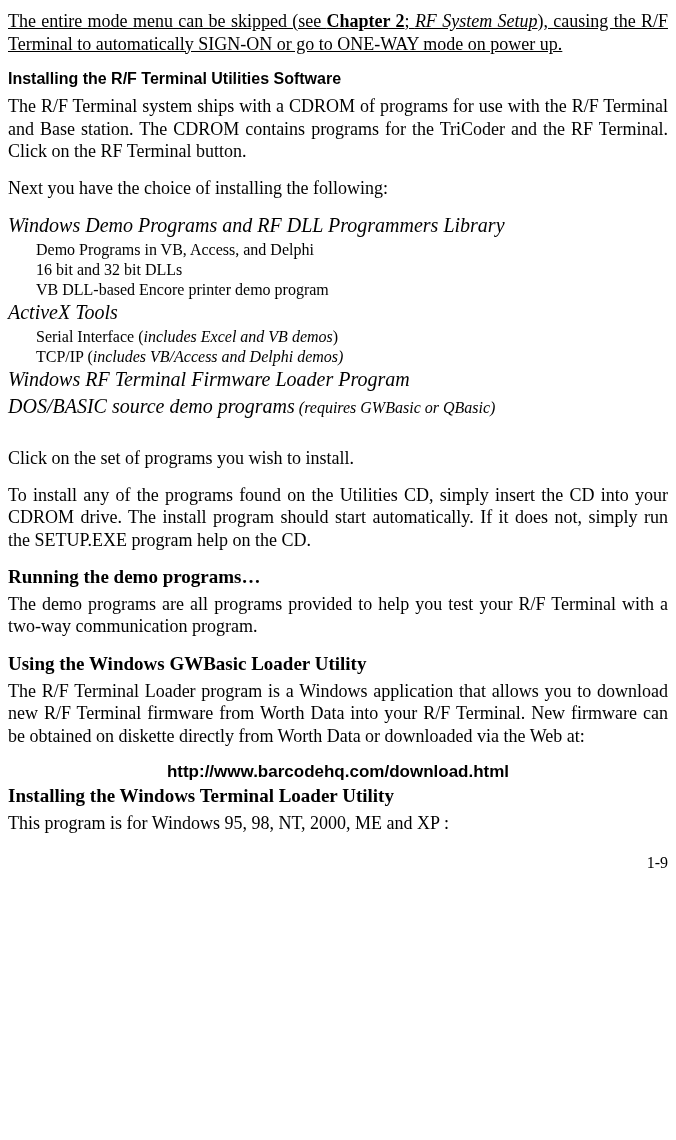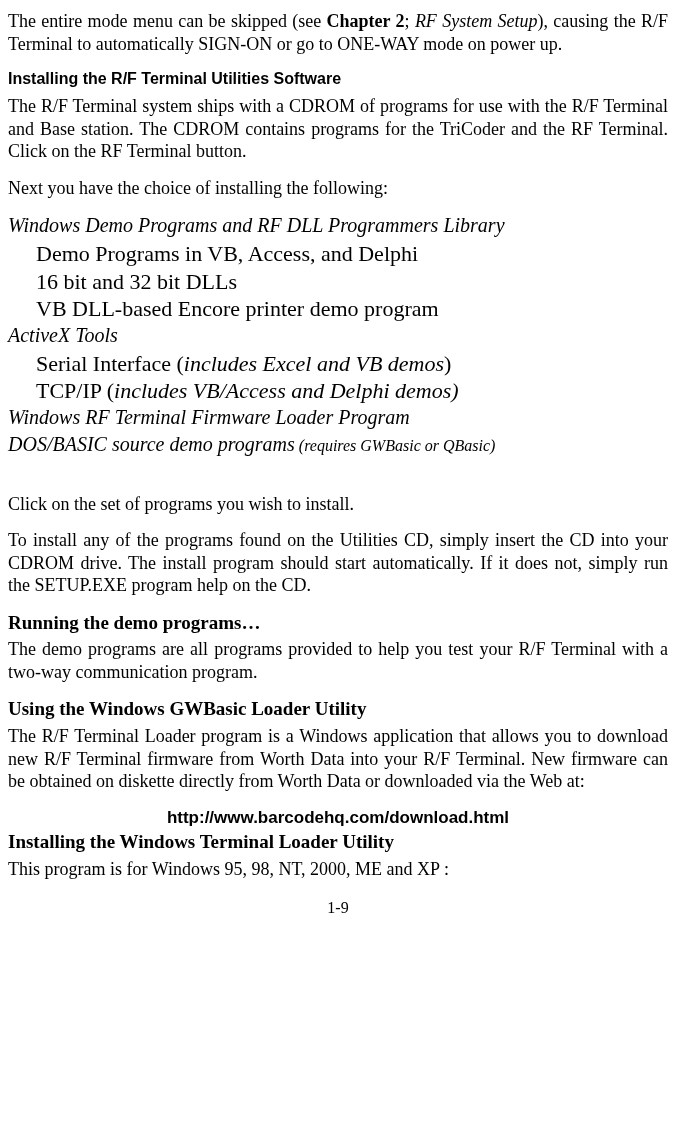--- a/index.html
+++ b/index.html
@@ -26,49 +26,50 @@
       font-style: italic;
       font-size: 20px;
       margin-top: 0;
       margin-bottom: 2px;
     }
     .italic-heading .paren {
       font-size: 16px;
     }
     .sub-item {
       margin-left: 28px;
-      font-size: 22px;
+      font-size: 16px;
     }
     .sub-item .ital {
       font-style: italic;
     }
     .bold-sub {
       font-weight: bold;
       font-size: 19px;
       margin-top: 14px;
       margin-bottom: 4px;
     }
     .center {
       text-align: center;
     }
     .arial-bold {
       font-family: Liberation Sans, sans-serif;
       font-weight: bold;
       font-size: 17px;
     }
     .page-num {
-      text-align: center;
+      text-align: right;
       margin-top: 18px;
       font-size: 16px;
     }
     p {
       margin: 2px 0 14px 0;
     }
     .tight {
       margin-bottom: 6px;
+      text-decoration: underline;
     }
     .ital { font-style: italic; }
     .bold { font-weight: bold; }
   </style>
 </head>
 <body>
 
 <p class="justify tight">
   <span>The entire mode menu can be skipped (see </span><span class="bold">Chapter 2</span><span>; </span><span class="ital">RF System Setup</span><span>), causing the R/F Terminal to automatically SIGN-ON or go to ONE-WAY mode on power up.</span>
 </p>
@@ -91,21 +92,21 @@
 <div class="sub-item">
   <span>TCP/IP (</span><span class="ital">includes VB/Access and Delphi demos)</span><span></span>
 </div>
 
 <div class="italic-heading">Windows RF Terminal Firmware Loader Program</div>
 
 <div class="italic-heading">
   <span>DOS/BASIC source demo programs</span><span class="paren"> (requires GWBasic or QBasic)</span>
 </div>
 
-<p style="margin-top:36px;">Click on the set of programs you wish to install.</p>
+<p style="margin-top:28px;">Click on the set of programs you wish to install.</p>
 
 <p class="justify">To install any of the programs found on the Utilities CD, simply insert the CD into your CDROM drive. The install program should start automatically.  If it does not, simply run the SETUP.EXE program help on the CD.</p>
 
 <div class="bold-sub">Running the demo programs…</div>
 <p class="justify">The demo programs are all programs provided to help you test your R/F Terminal with a two-way communication program.</p>
 
 <div class="bold-sub">Using the Windows GWBasic Loader Utility</div>
 <p class="justify">The R/F Terminal Loader program is a Windows application that allows you to download new R/F Terminal firmware from Worth Data into your R/F Terminal. New firmware can be obtained on diskette directly from Worth Data or downloaded via the Web at:</p>
 
 <div class="center arial-bold">http://www.barcodehq.com/download.html</div>

